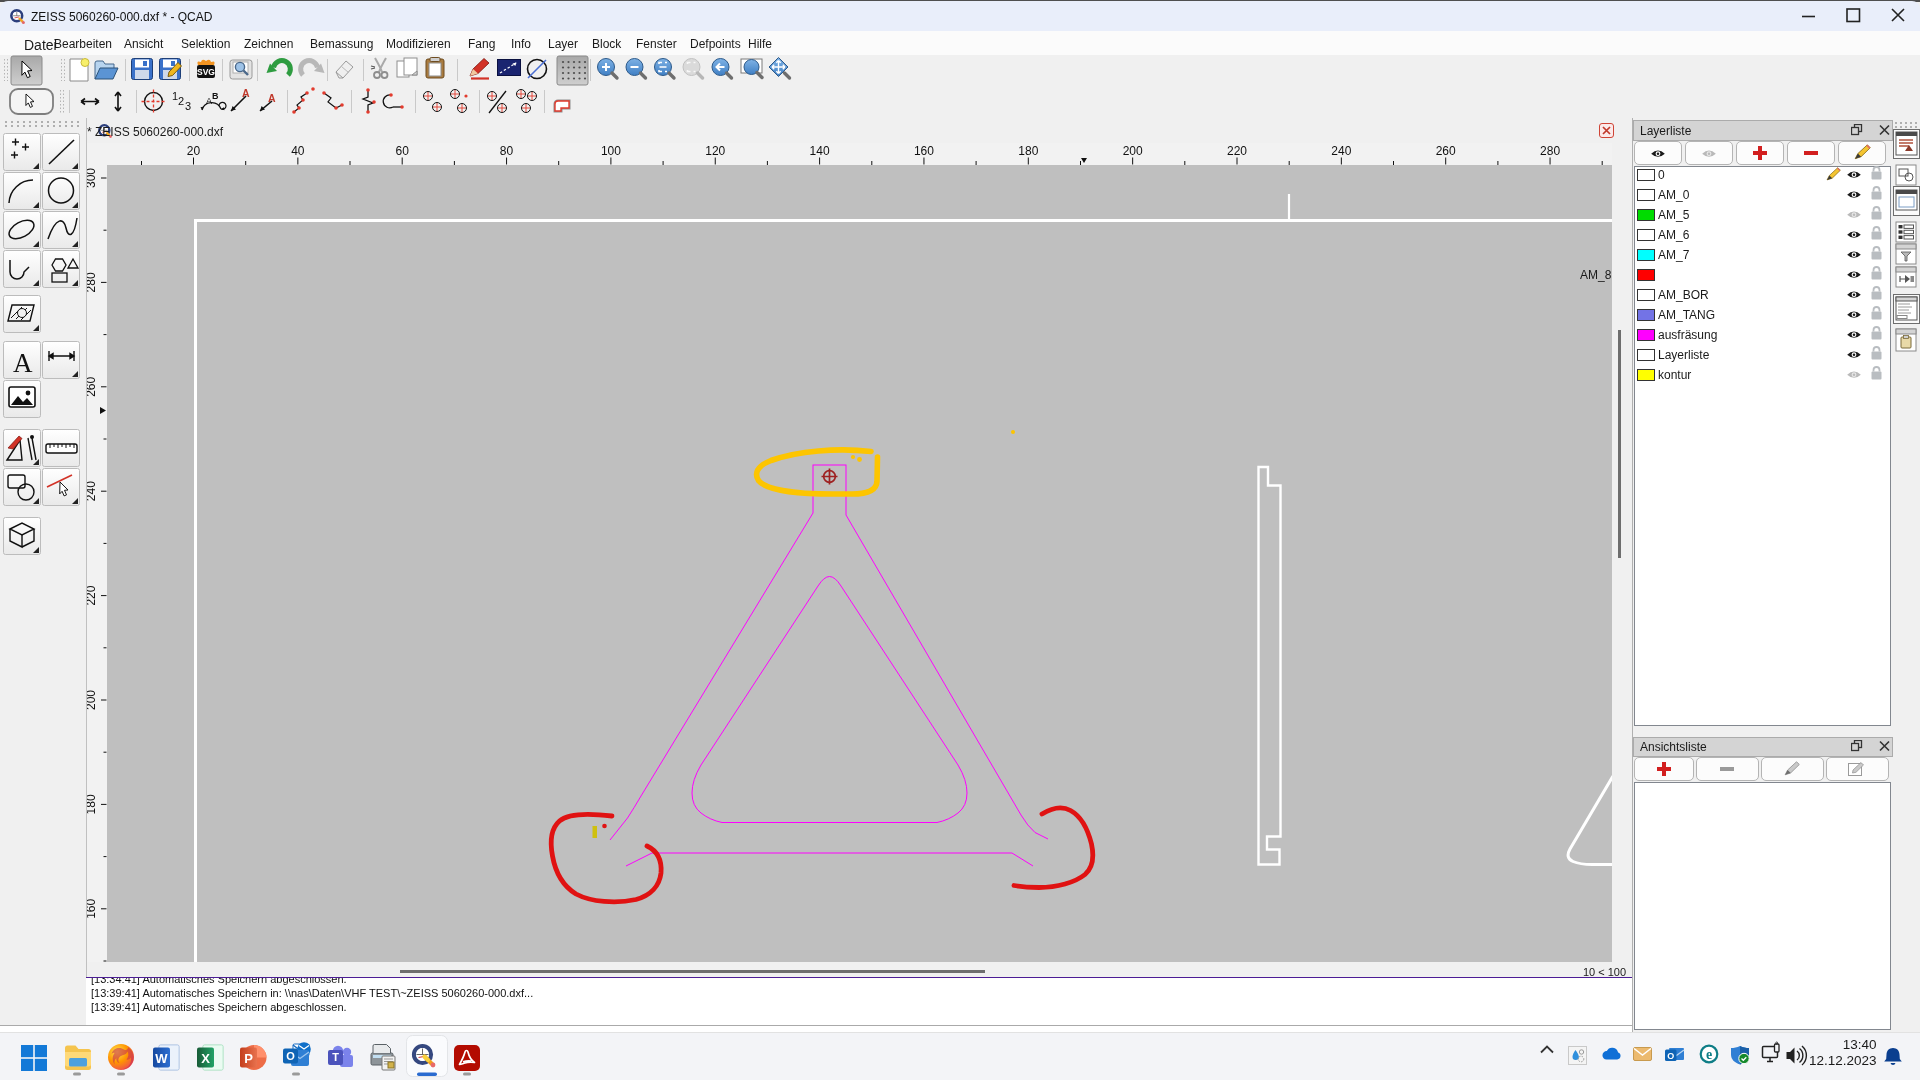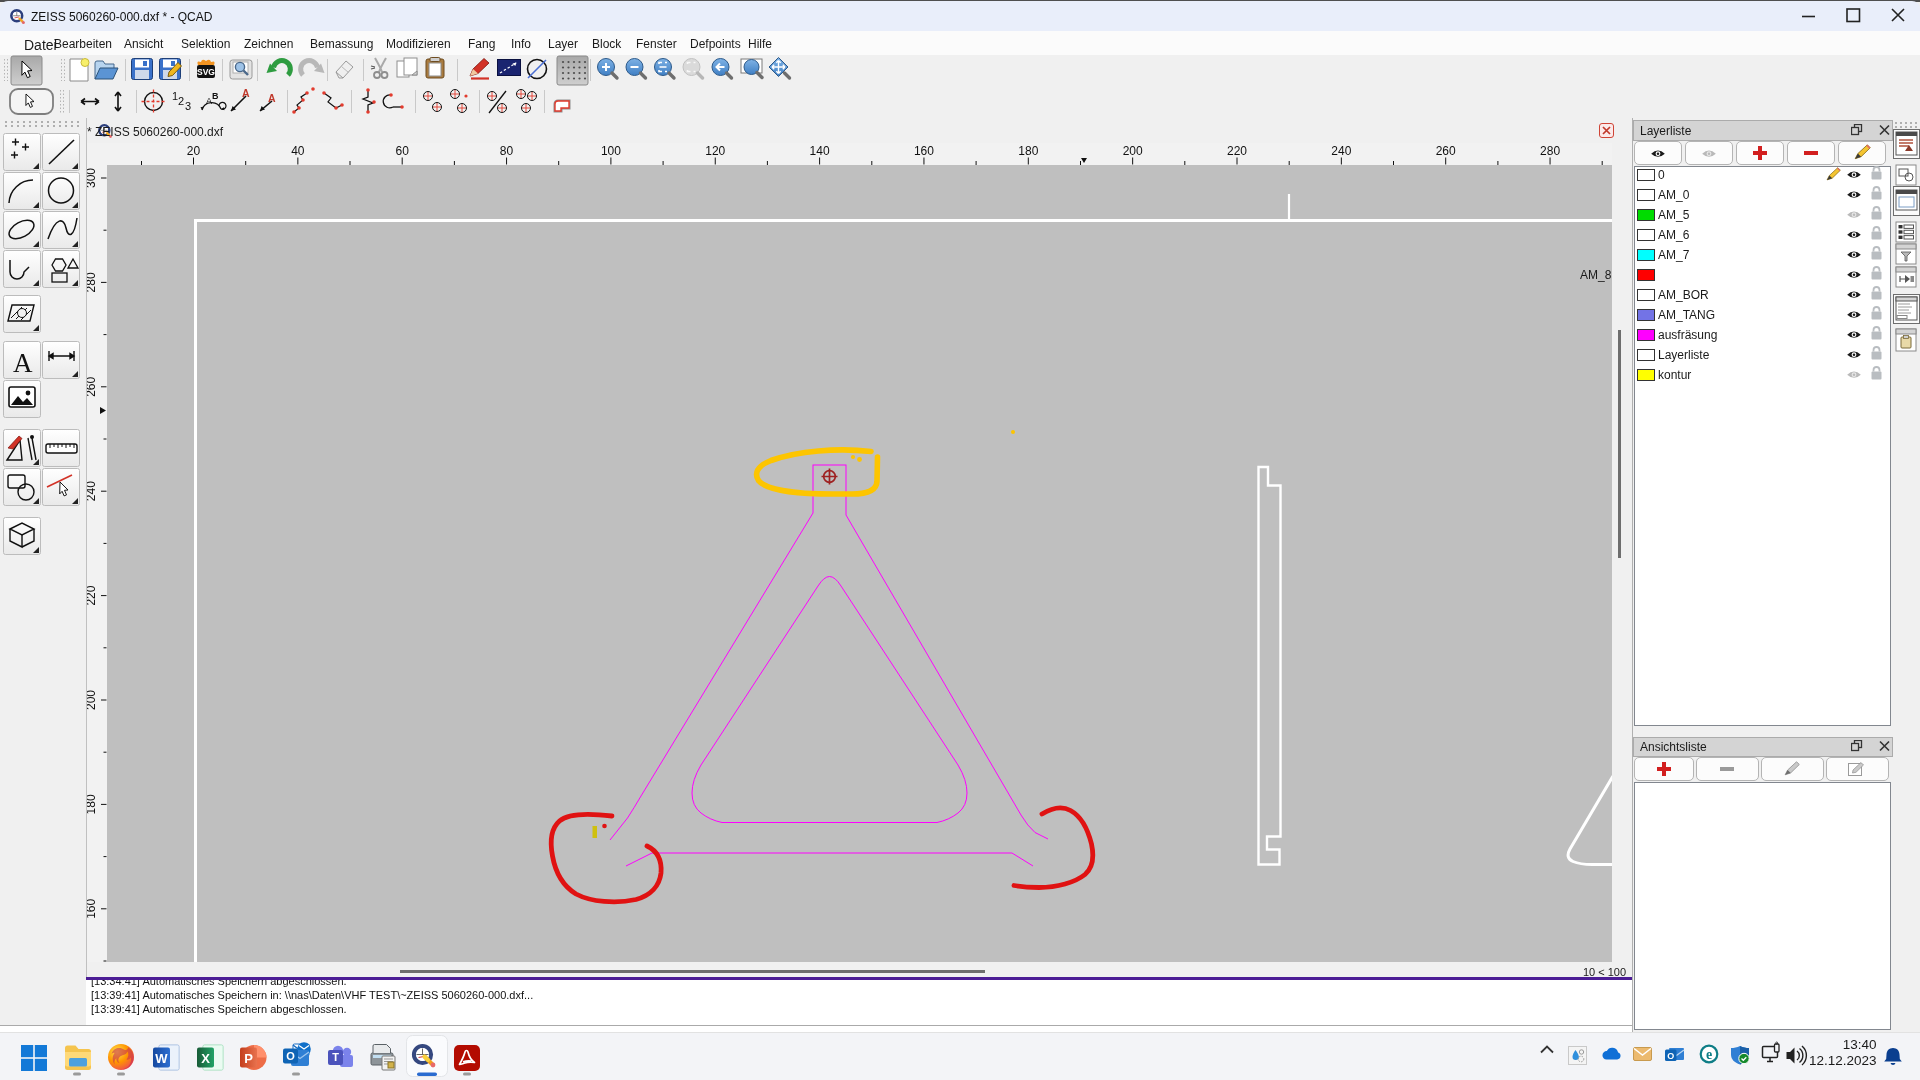--- a/index.html
+++ b/index.html
@@ -590,21 +590,21 @@
 <path d="M1042 814 C1052.5 807.5 1062.5 806 1070.5 810.5 C1080.5 816 1087.5 828 1091.5 844 C1094.5 858 1092.5 868 1085 874.5 C1075 882.5 1057 887.5 1039 887.5 C1029 887.5 1019.5 886.5 1014 885.5"></path>
 </g>
 </svg>
 
 <div class="abs" style="left:1612px;top:143px;width:19px;height:819px;background:#f0f0f0"></div>
 <div class="abs" style="left:1618px;top:330px;width:3px;height:228px;background:#6e6e6e"></div>
 <div class="abs" style="left:87px;top:962px;width:1545px;height:15px;background:#f0f0f0"></div>
 <div class="abs" style="left:400px;top:970px;width:585px;height:3px;background:#6e6e6e"></div>
 <div class="txt" style="left:1540px;top:966px;width:86px;font-size:11px;text-align:right">10 &lt; 100</div>
 
-<div class="abs" style="left:86px;top:977px;width:1546px;height:48px;background:#fff;border-top:3px solid #4c1d95;overflow:hidden">
+<div class="abs" style="left:86px;top:977px;width:1546px;height:48px;background:#fff;border-top:1px solid #4c1d95;overflow:hidden">
  <div style="margin:-5px 0 0 5px;font-size:11px;line-height:13.8px;color:#111;font-family:'Liberation Sans',sans-serif">
  [13:34:41] Automatisches Speichern abgeschlossen.<br>
  [13:39:41] Automatisches Speichern in: \\nas\Daten\VHF TEST\~ZEISS 5060260-000.dxf...<br>
  [13:39:41] Automatisches Speichern abgeschlossen.
  </div>
 </div>
 <div class="abs" style="left:0;top:1025px;width:1632px;height:7px;background:#fff;border-top:1px solid #aaa"></div>
 
 <div class="abs" style="left:1632px;top:118px;width:288px;height:914px;background:#f0f0f0;border-left:1px solid #b0b0b0"></div>
 <div id="rightpanel">

